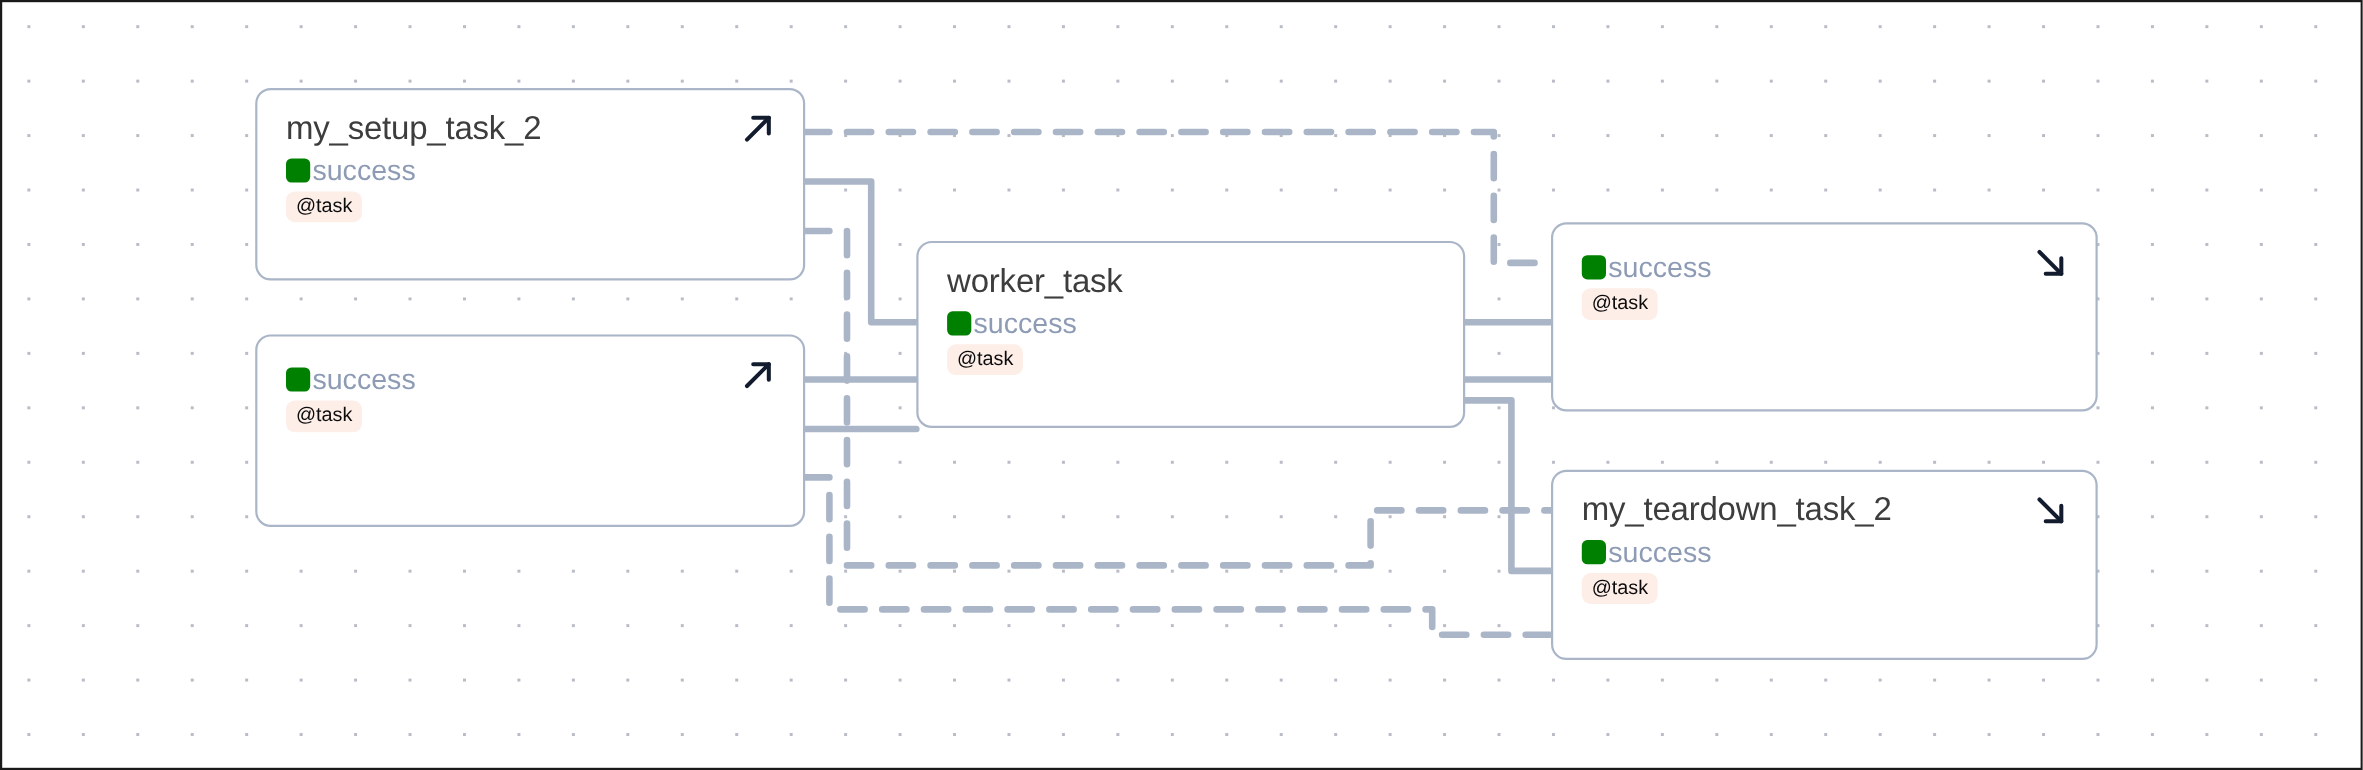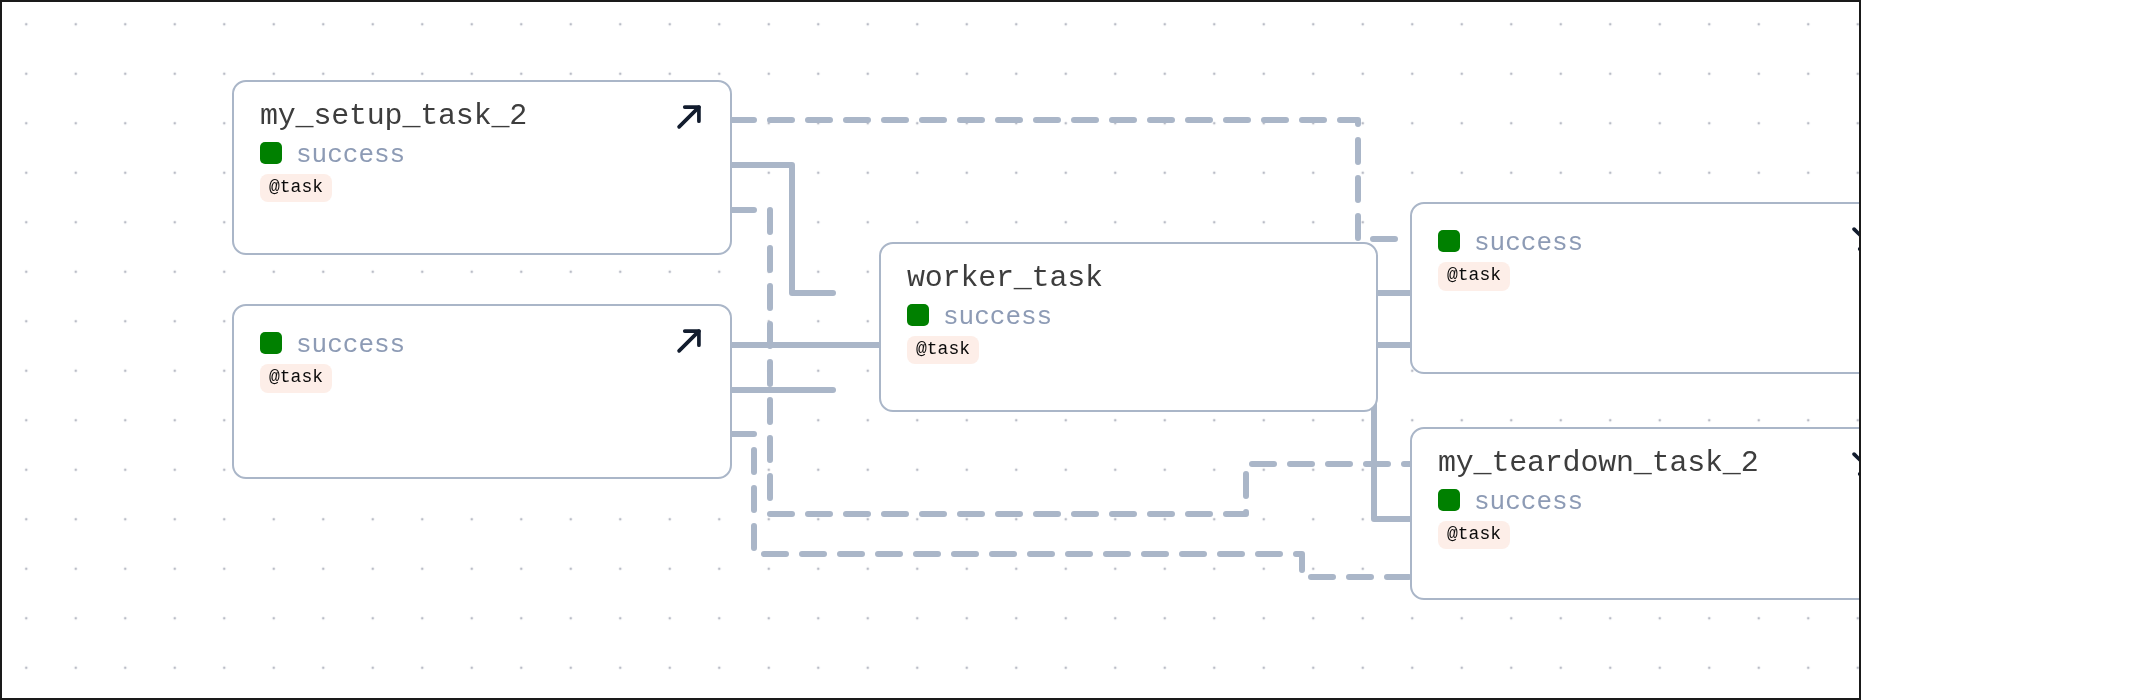--- a/index.html
+++ b/index.html
@@ -2,30 +2,30 @@
 <html><head>
 <meta charset="utf-8">
 <style>
   html, body {
     margin: 0;
     padding: 0;
     background: #ffffff;
   }
   #canvas {
     position: relative;
-    width: 1861px;
+    width: 2148px;
     height: 700px;
     background-color: #ffffff;
     background-image: radial-gradient(circle, #b9bcc6 1.4px, transparent 1.6px);
     background-size: 49.5px 49.5px;
     background-position: 49px 47px;
     border: 2px solid #1a1a1a;
     box-sizing: border-box;
     overflow: hidden;
-    font-family: Liberation Mono, monospace;
+    font-family: Liberation Sans, sans-serif;
   }
   #edge-layer {
     position: absolute;
     left: 0;
     top: 0;
     width: 2148px;
     height: 700px;
     pointer-events: none;
   }
   .node {
@@ -47,22 +47,22 @@
     position: absolute;
     top: 18px;
     right: 24px;
     width: 34px;
     height: 34px;
     color: #121c2e;
   }
   .node-corner svg { display: block; }
   .status-row {
     display: flex;
-    align-items: flex-start;
-    gap: 14px;
+    align-items: center;
+    gap: 2px;
     margin-top: 8px;
   }
   .status-dot {
     width: 22px;
     height: 22px;
     border-radius: 5px;
     background: #008000;
     flex: 0 0 auto;
   }
   .status-text {
@@ -123,21 +123,21 @@
     </span>
     <div class="status-row">
       <span class="status-dot"></span>
       <span class="status-text">success</span>
     </div>
     <div class="badge-row">
       <span class="badge">@task</span>
     </div>
   </div>
 
-  <div class="node" style="left:831px; top:240px; width:499px; height:170px;margin-left:46px;">
+  <div class="node" style="left:831px; top:217px; width:499px; height:170px;">
     <div class="node-title">worker_task</div>
     <div class="status-row">
       <span class="status-dot"></span>
       <span class="status-text">success</span>
     </div>
     <div class="badge-row">
       <span class="badge">@task</span>
     </div>
   </div>
 

